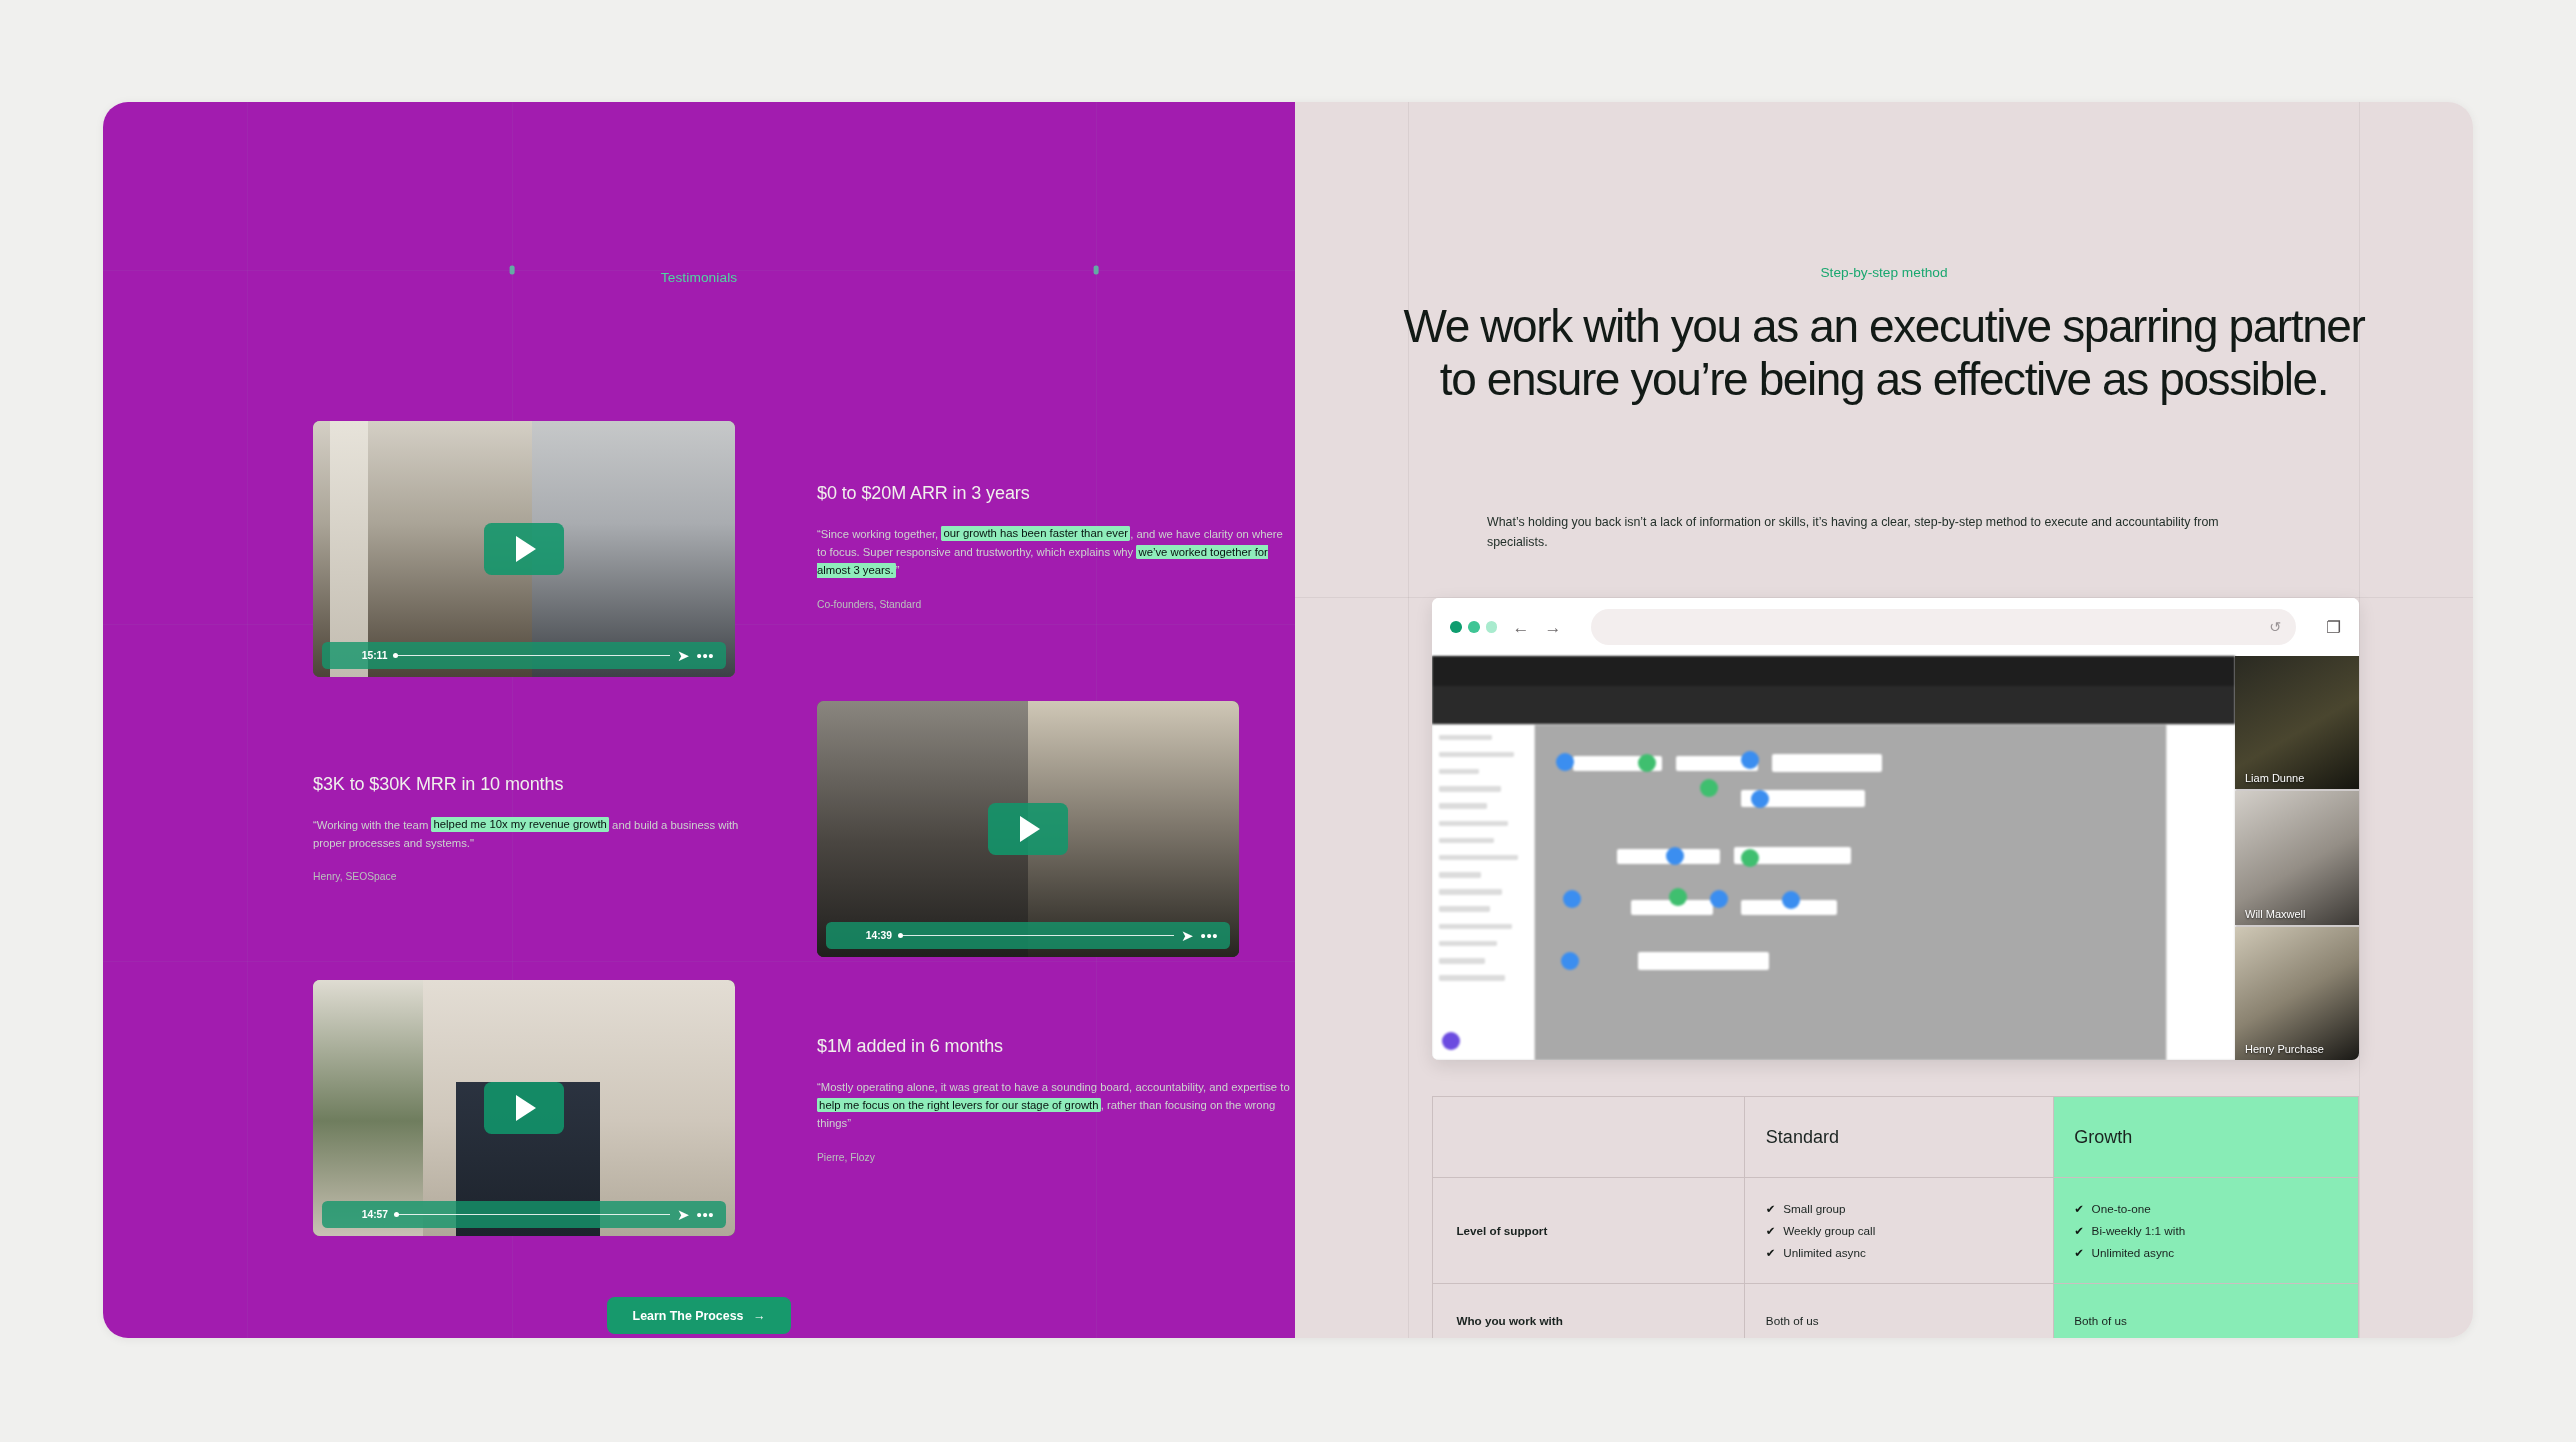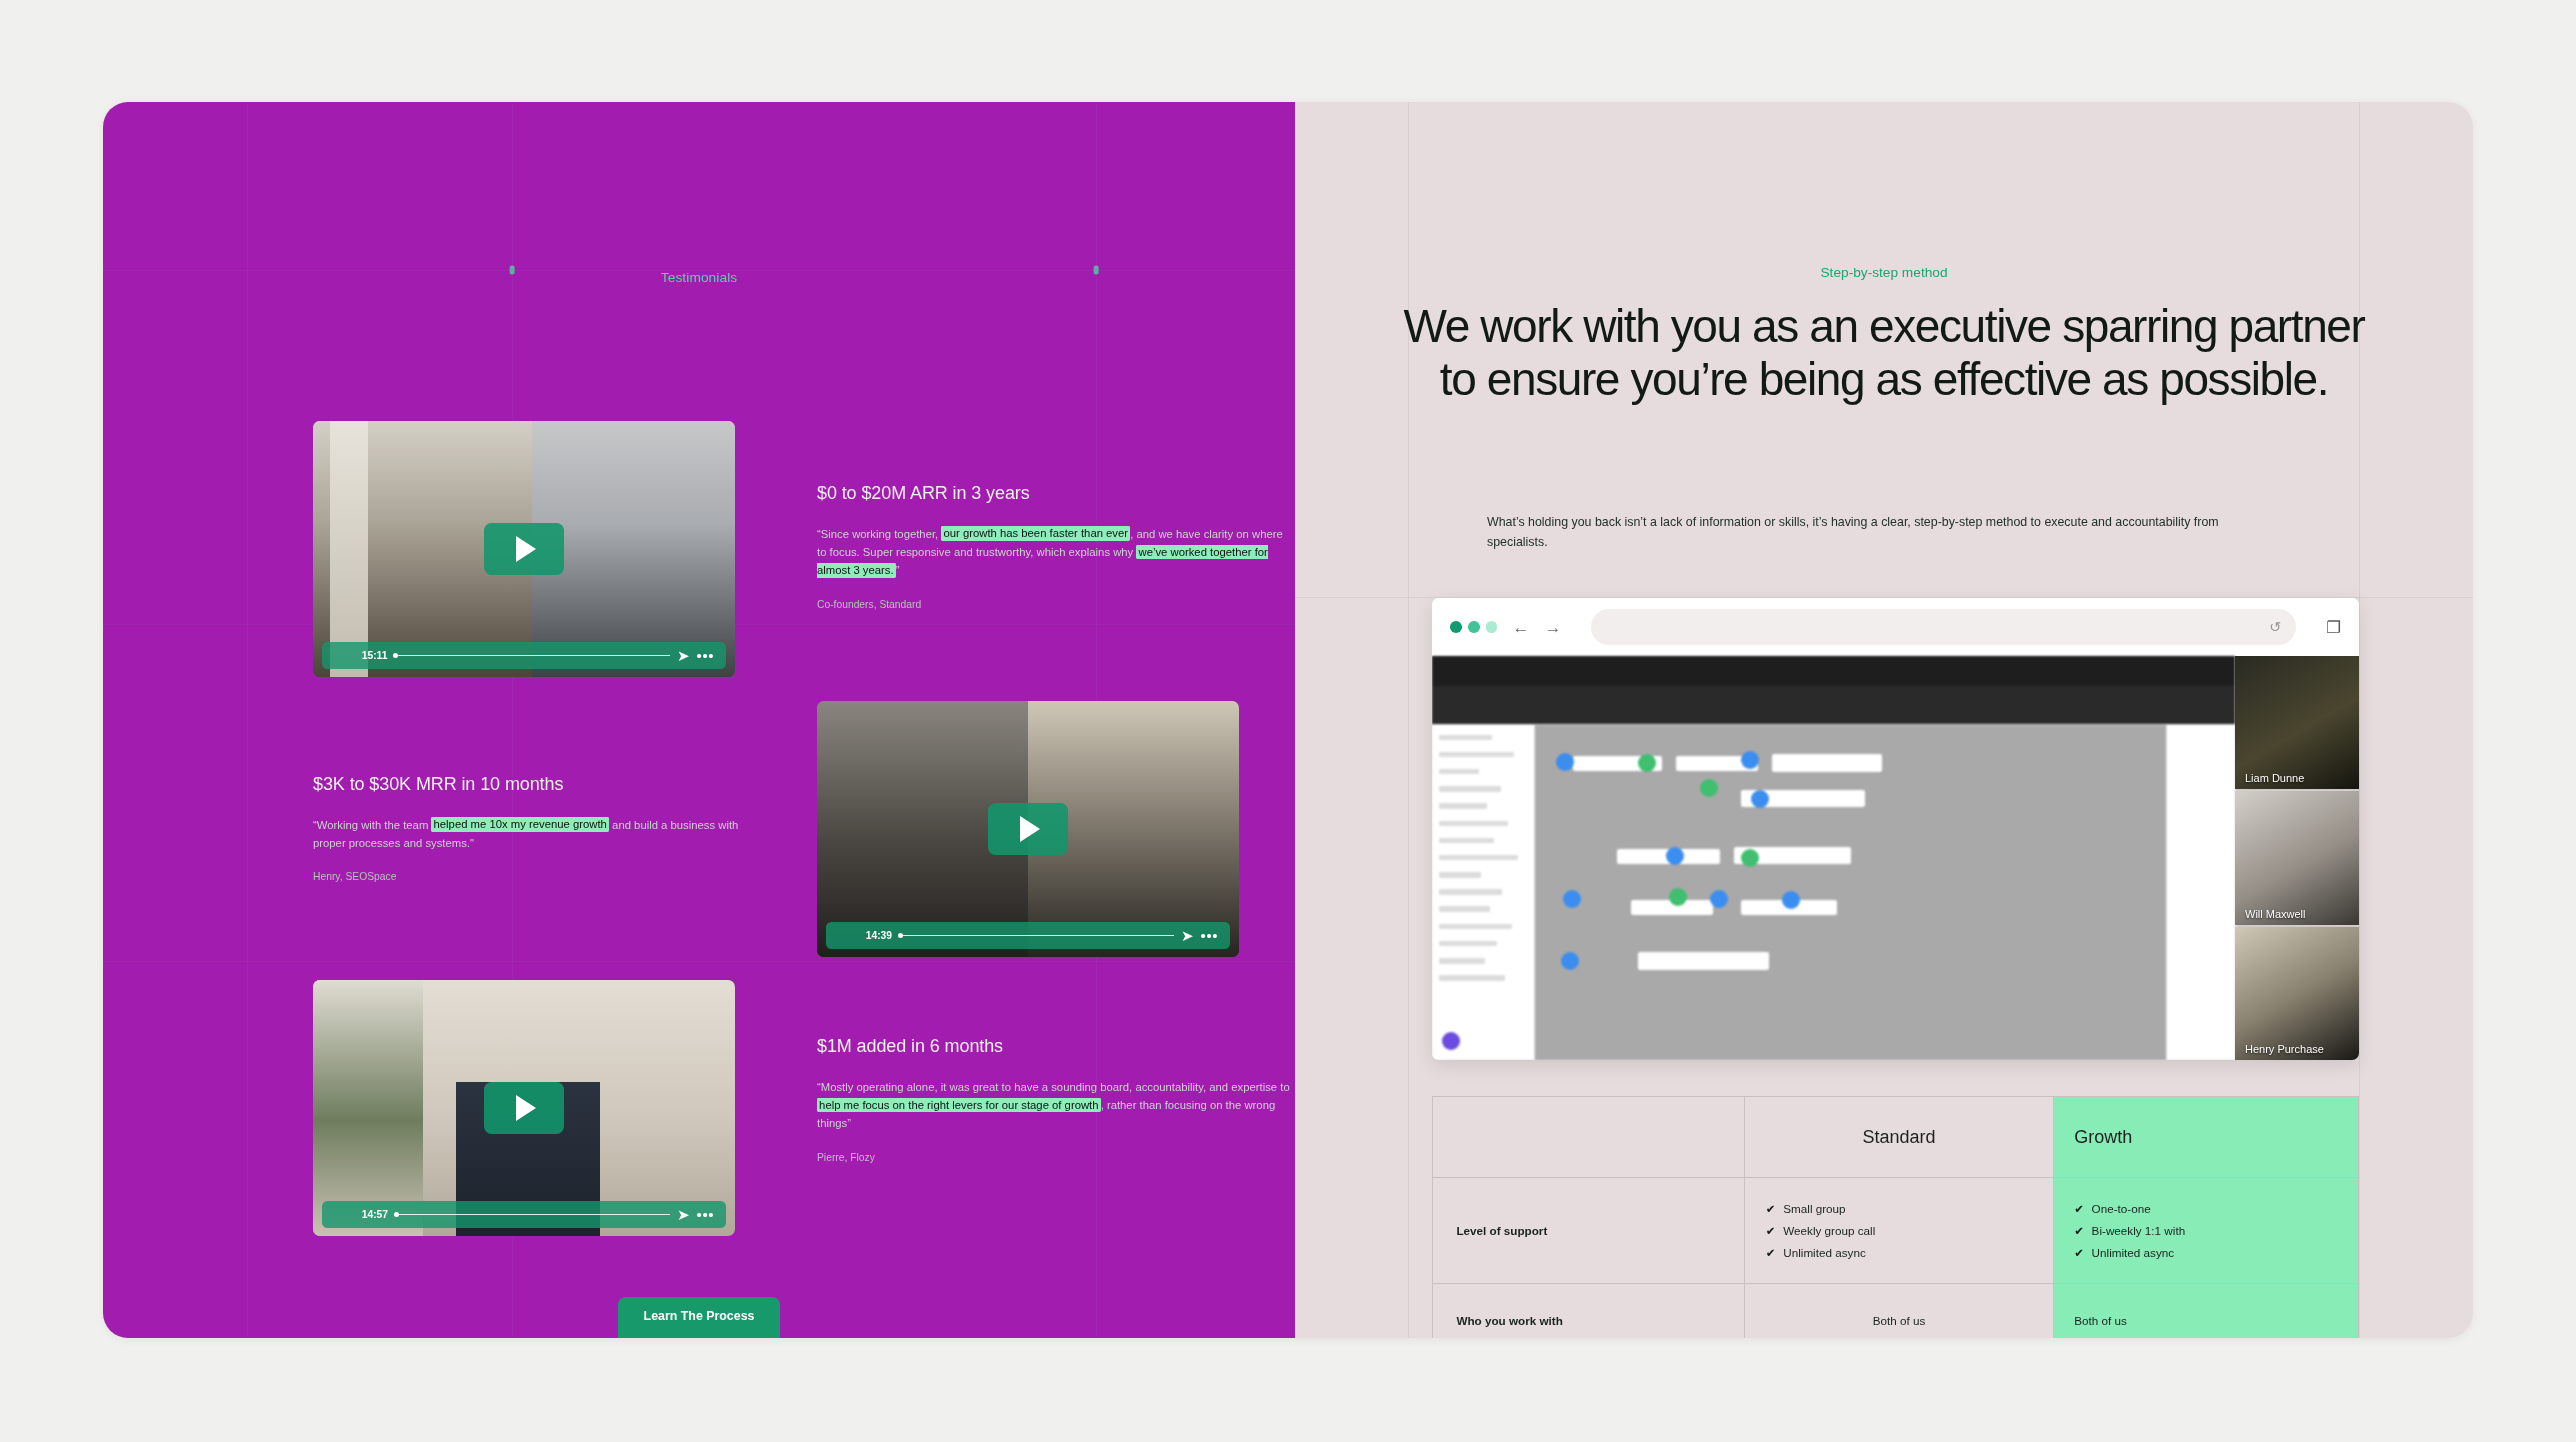--- a/index.html
+++ b/index.html
@@ -91,21 +91,21 @@
   .tcopy .t-quote { font-size: 11.3px; line-height: 1.63; color: #ccd3ce; }
   .tcopy .t-quote mark { background: #8fedbb; color: #07140f; padding: 1.4px 2.1px; border-radius: 1.4px; }
   .tcopy .t-author { font-size: 10.3px; color: #b9c2bc; margin-top: 19px; }
 
   .cta-wrap { position: absolute; left: 0; right: 0; top: 1195px; text-align: center; }
   .cta-btn {
     display: inline-flex; align-items: center; gap: 9.6px;
     background: #17996c; color: #fff;
     font-size: 12.4px; font-weight: 700;
     padding: 11.7px 26px; border-radius: 7.6px;
-    border: none; cursor: pointer; flex-direction: column;
+    border: none; cursor: pointer;
   }
 
   
   .right-panel {
     position: relative; flex: 1; height: 100%;
     background: #e6dcdd; overflow: hidden;
   }
   .rp-gl-v { position: absolute; top: 0; bottom: 0; width: 0.7px; background: rgba(0,0,0,0.055); }
   .rp-gl-h { position: absolute; left: 0; right: 0; height: 0.7px; background: rgba(0,0,0,0.055); }
 
@@ -167,21 +167,21 @@
 
   
   .ctable {
     position: absolute; left: 137px; top: 994px;
     width: 927px;
     border: 0.7px solid #cbbfc0; border-collapse: collapse;
     font-size: 11.7px; color: #1a2320; background: #e6dcdd;
   }
   .ctable td, .ctable th { border: 0.7px solid #cbbfc0; vertical-align: middle; text-align: left; }
   .ctable .c-label { width: 313px; padding: 15px 23.4px; font-weight: 700; font-size: 11.7px; }
-  .ctable .c-std { width: 309px; padding: 15px 20.6px; text-align: center; }
+  .ctable .c-std { width: 309px; padding: 15px 20.6px; }
   .ctable .c-gro { width: 306px; padding: 15px 20.6px; background: #88ecb6; }
   .ctable thead .c-label { height: 81px; }
   .ctable thead th { font-weight: 400; font-size: 18px; padding: 15px 20.6px; }
   .ctable .feat { display: flex; align-items: center; gap: 7.6px; margin: 9px 0; }
   .ctable .feat .bi { flex: none; color: #101713; font-size: 11.7px; line-height: 1; }
 </style>
 </head>
 <body>
 
 <div class="stage">

